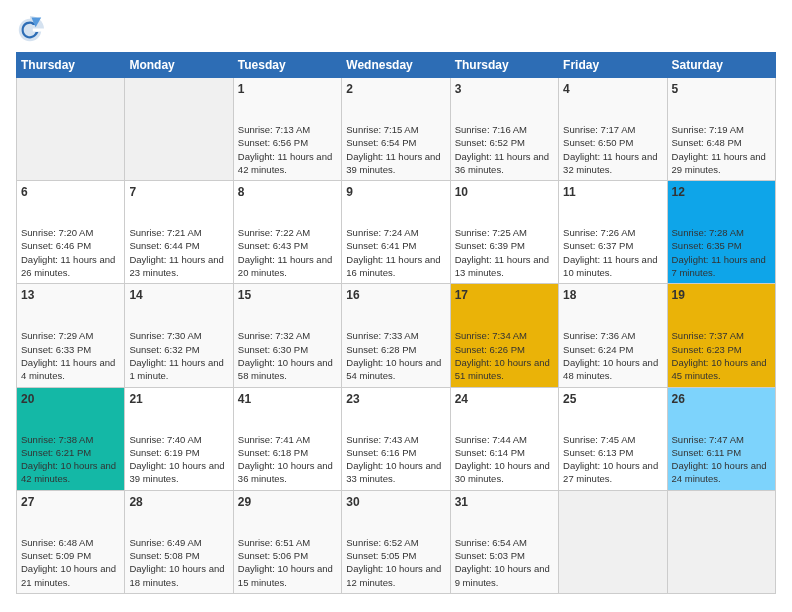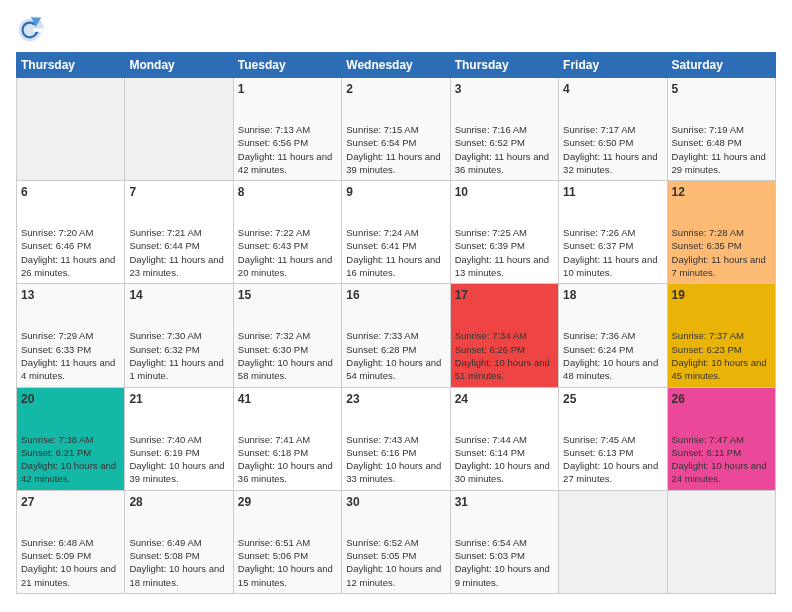--- a/index.html
+++ b/index.html
@@ -195,21 +195,21 @@
           <div class="day-info">Sunrise: 7:25 AM
 Sunset: 6:39 PM
 Daylight: 11 hours and 13 minutes.</div>
         </td>
         <td style="background: rgb(255, 255, 255);">
           <span class="day-number">11</span>
           <div class="day-info">Sunrise: 7:26 AM
 Sunset: 6:37 PM
 Daylight: 11 hours and 10 minutes.</div>
         </td>
-        <td style="background: #fdba74;">
+        <td style="background: #0ea5e9;">
           <span class="day-number">12</span>
           <div class="day-info">Sunrise: 7:28 AM
 Sunset: 6:35 PM
 Daylight: 11 hours and 7 minutes.</div>
         </td>
       </tr>
       <tr>
         <td style="background: rgb(249, 249, 249);">
           <span class="day-number">13</span>
           <div class="day-info">Sunrise: 7:29 AM
@@ -227,21 +227,21 @@
           <div class="day-info">Sunrise: 7:32 AM
 Sunset: 6:30 PM
 Daylight: 10 hours and 58 minutes.</div>
         </td>
         <td style="background: rgb(249, 249, 249);">
           <span class="day-number">16</span>
           <div class="day-info">Sunrise: 7:33 AM
 Sunset: 6:28 PM
 Daylight: 10 hours and 54 minutes.</div>
         </td>
-        <td style="background: #ef4444;">
+        <td style="background: #eab308;">
           <span class="day-number">17</span>
           <div class="day-info">Sunrise: 7:34 AM
 Sunset: 6:26 PM
 Daylight: 10 hours and 51 minutes.</div>
         </td>
         <td style="background: rgb(249, 249, 249);">
           <span class="day-number">18</span>
           <div class="day-info">Sunrise: 7:36 AM
 Sunset: 6:24 PM
 Daylight: 10 hours and 48 minutes.</div>
@@ -283,21 +283,21 @@
           <div class="day-info">Sunrise: 7:44 AM
 Sunset: 6:14 PM
 Daylight: 10 hours and 30 minutes.</div>
         </td>
         <td style="background: rgb(255, 255, 255);">
           <span class="day-number">25</span>
           <div class="day-info">Sunrise: 7:45 AM
 Sunset: 6:13 PM
 Daylight: 10 hours and 27 minutes.</div>
         </td>
-        <td style="background: #ec4899;">
+        <td style="background: #7dd3fc;">
           <span class="day-number">26</span>
           <div class="day-info">Sunrise: 7:47 AM
 Sunset: 6:11 PM
 Daylight: 10 hours and 24 minutes.</div>
         </td>
       </tr>
       <tr>
         <td style="background: rgb(249, 249, 249);">
           <span class="day-number">27</span>
           <div class="day-info">Sunrise: 6:48 AM

